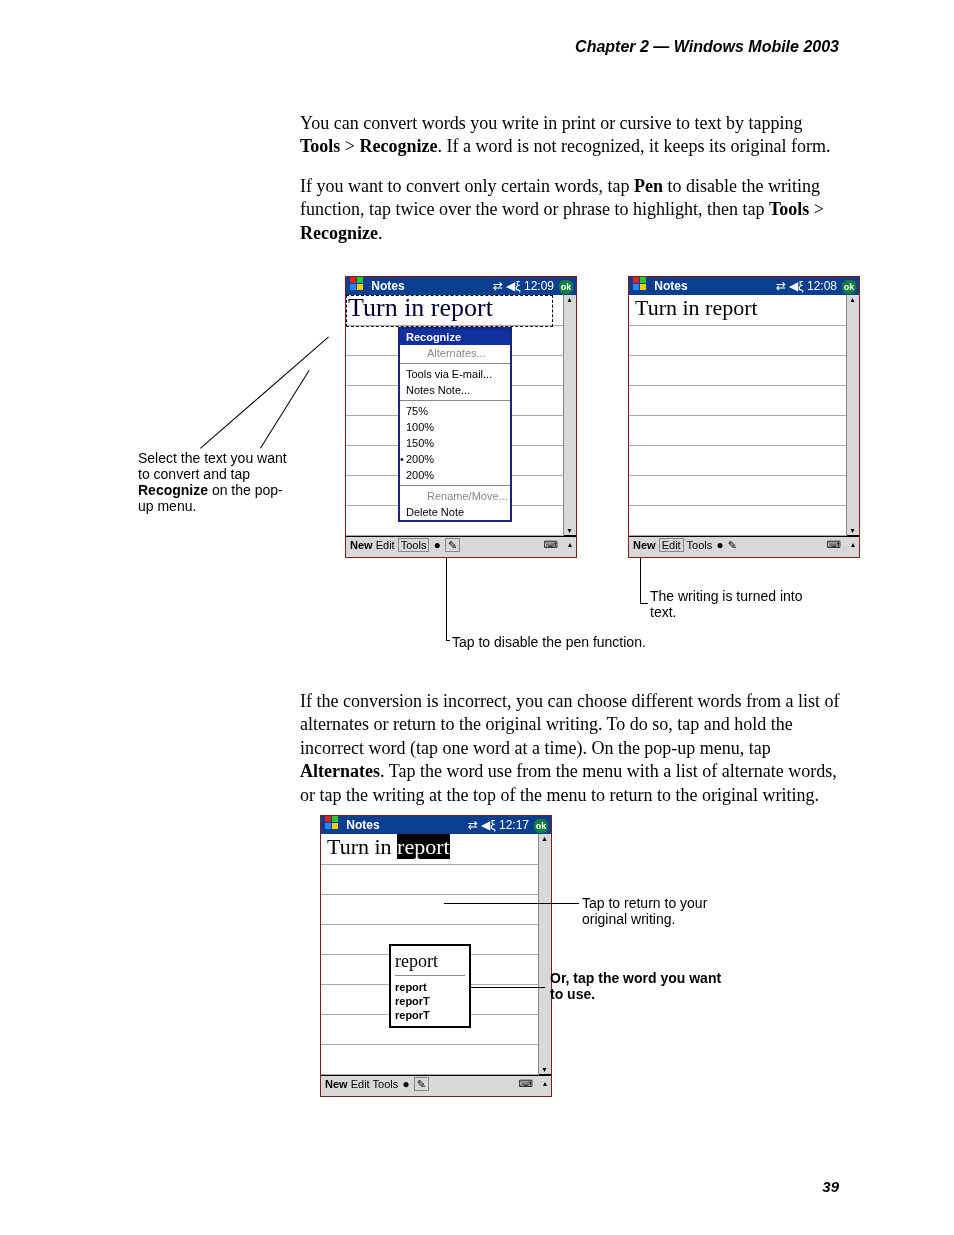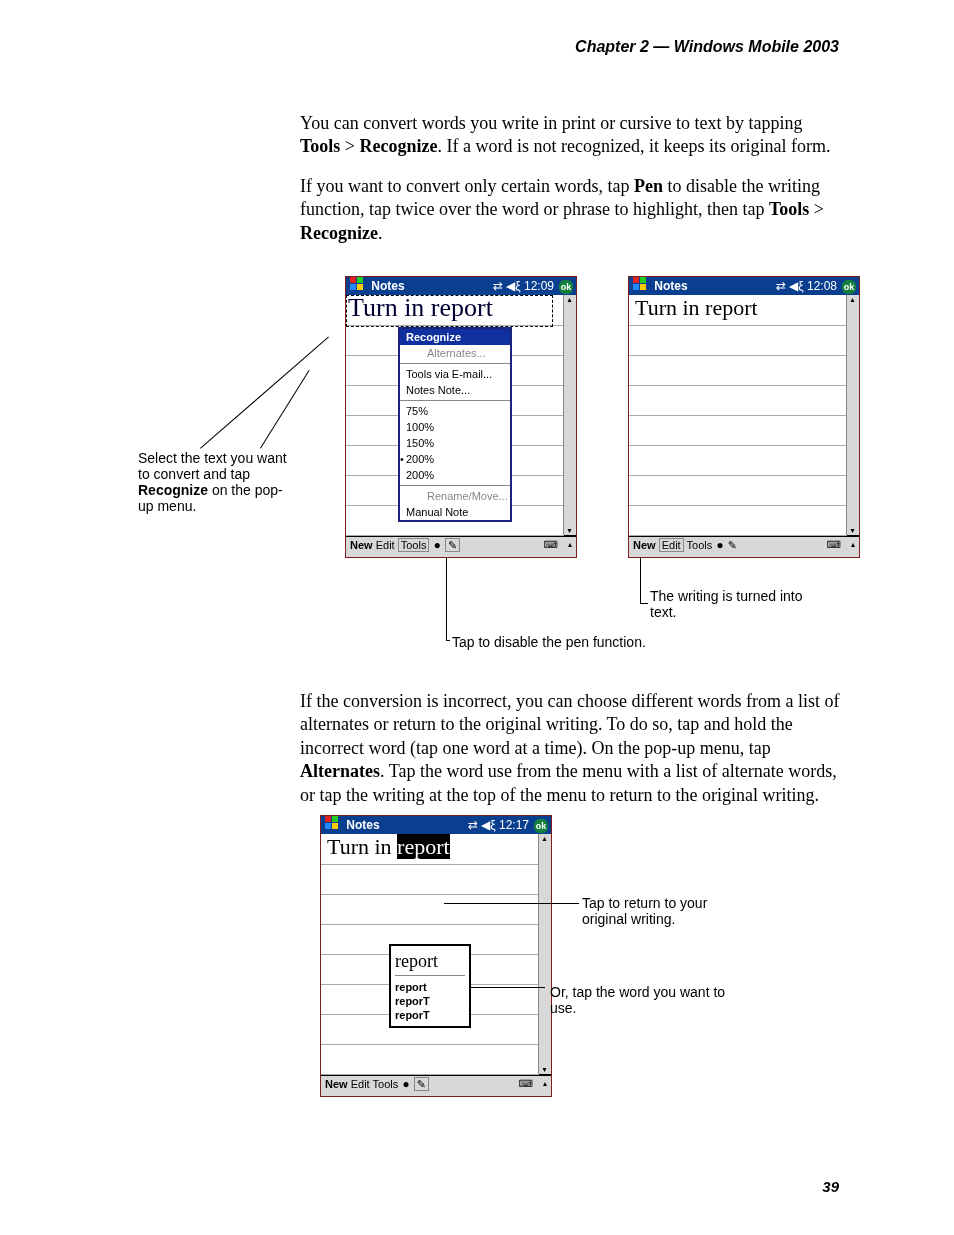--- a/index.html
+++ b/index.html
@@ -143,21 +143,21 @@
         <div class="item">Tools via E-mail...</div>
         <div class="item">Notes Note...</div>
         <hr>
         <div class="item">75%</div>
         <div class="item">100%</div>
         <div class="item">150%</div>
         <div class="item"><span style="position:absolute;left:0;">•</span><span style="padding-left:0;">200%</span></div>
         <div class="item">200%</div>
         <hr>
         <div class="item dis">Rename/Move...</div>
-        <div class="item">Manual Note</div>
+        <div class="item">Delete Note</div>
       </div>
     </div>
     <div class="bottombar">
       <b>New</b>
       <span>Edit</span>
       <span style="border:1px solid #888;padding:0 2px;">Tools</span>
       <span style="margin-left:2px;">⏺</span>
       <span style="margin-left:2px;border:1px solid #888;padding:0 2px;">✎</span>
       <span class="kbd">⌨</span>
       <span class="up">▴</span>
@@ -267,18 +267,18 @@
       <span style="margin-left:2px;border:1px solid #888;padding:0 2px;">✎</span>
       <span class="kbd">⌨</span>
       <span class="up">▴</span>
     </div>
   </div>
 
   <div class="leader leader-h" style="left:444px;top:88px;width:135px;"></div>
   <div class="callout" style="left:582px;top:80px;width:170px;">Tap to return to your original writing.</div>
 
   <div class="leader leader-h" style="left:450px;top:172px;width:95px;"></div>
-  <div class="callout" style="left:550px;top:169px;width:180px;">Or, tap the word you want to use.</div>
+  <div class="callout" style="left:550px;top:155px;width:180px;font-weight:bold;">Or, tap the word you want to use.</div>
 </div>
 
 <div class="footer">
   <span class="pagenum">39</span>
 </div>
 
 </body></html>

